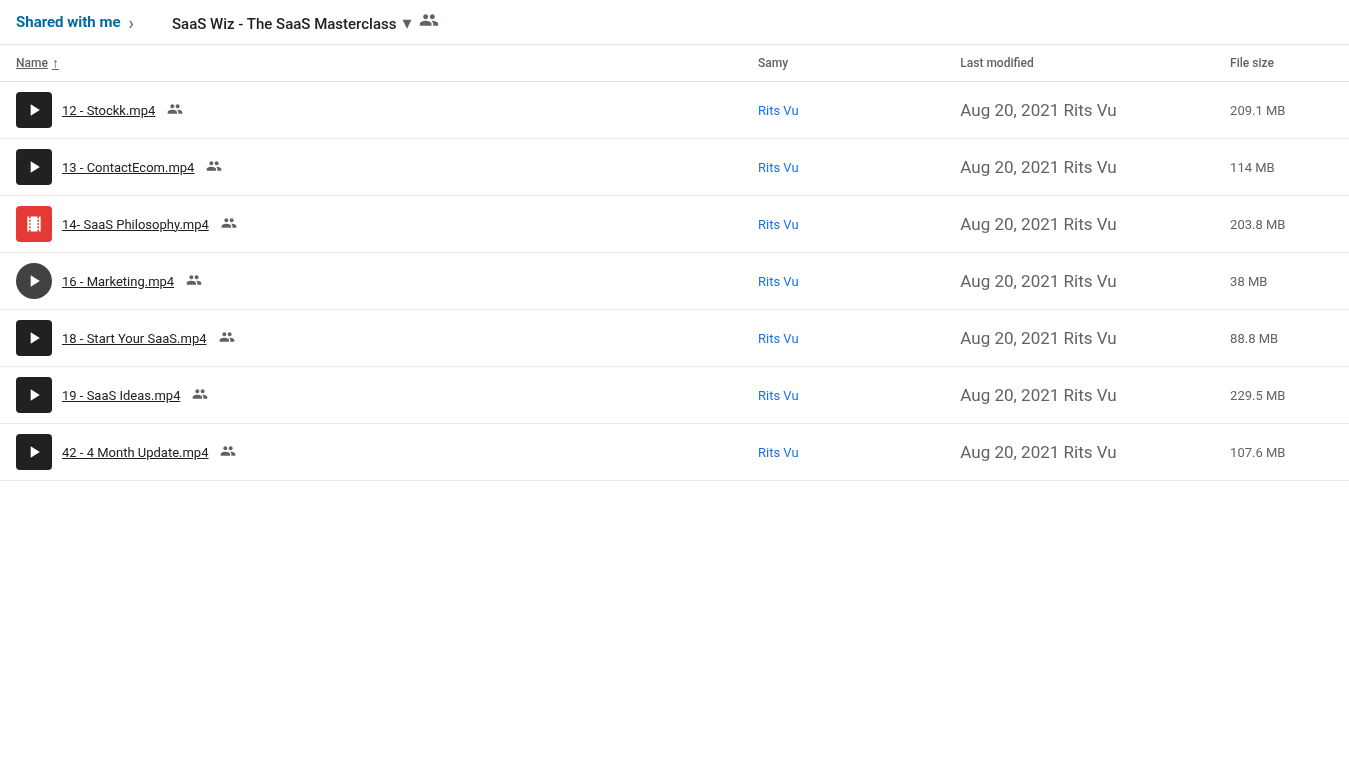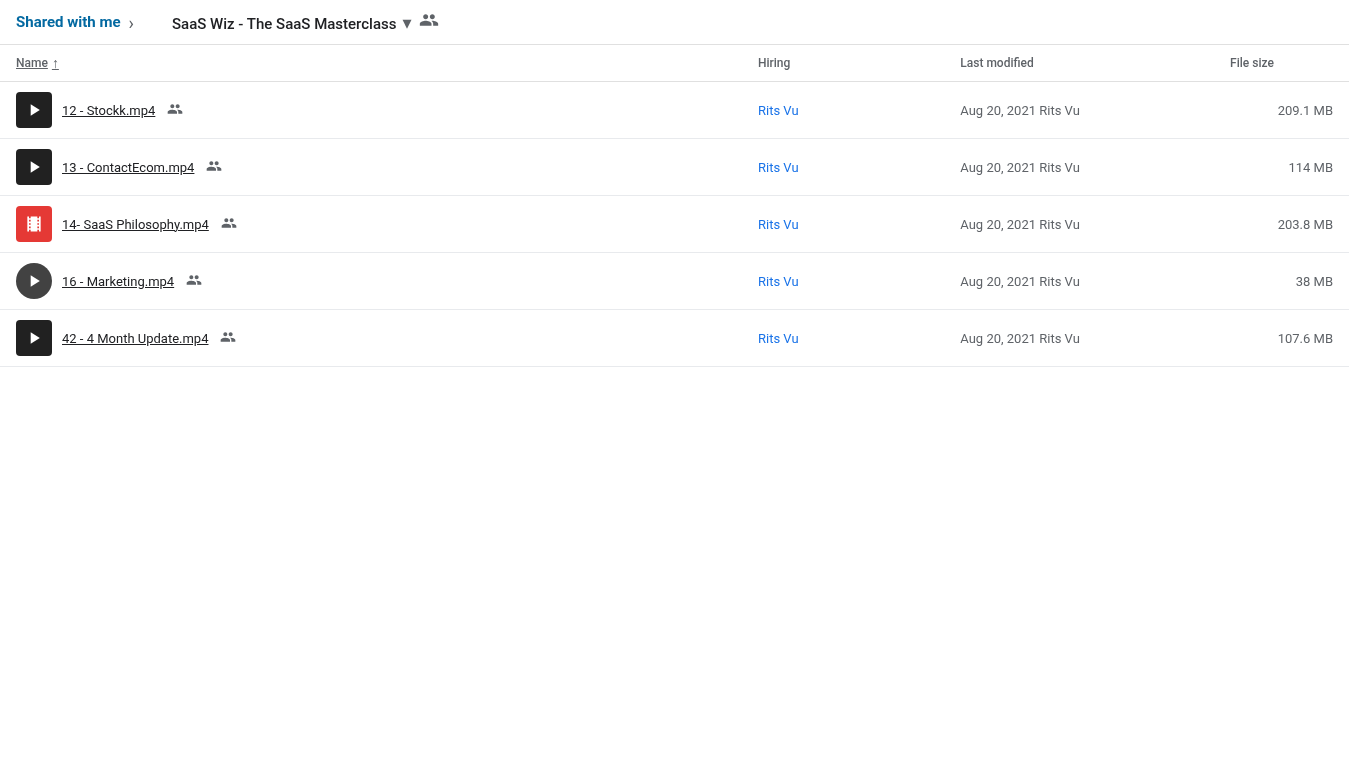--- a/index.html
+++ b/index.html
@@ -98,31 +98,30 @@
     .name-wrapper {
       display: flex;
       align-items: center;
       gap: 12px;
     }
     .owner-cell {
       color: #1a73e8;
       font-size: 13px;
     }
     .modified-cell {
-      font-size: 13px;
+      font-size: 17px;
       color: #5f6368;
       white-space: nowrap;
     }
     .modified-cell .modifier {
       color: #5f6368;
     }
     .size-cell {
       font-size: 13px;
       color: #5f6368;
-      text-align: right;
     }
 
     .sort-arrow {
       font-size: 14px;
       color: #5f6368;
     }
 
     
     .col-name { width: 55%; text-decoration: underline; }
     .col-owner { width: 15%; }
@@ -148,21 +147,21 @@
 
 <table class="file-table">
   <thead>
     <tr>
       <th class="col-name">
         <div style="display:flex;align-items:center;gap:4px;">
           <span>Name</span>
           <span class="sort-arrow">↑</span>
         </div>
       </th>
-      <th class="col-owner">Hiring</th>
+      <th class="col-owner">Samy</th>
       <th class="col-modified">Last modified</th>
       <th class="col-size">File size</th>
     </tr>
   </thead>
   <tbody id="file-rows">
       <tr>
     <td class="col-name">
       <div class="name-cell">
         <div class="file-icon" style="background:#212121;border-radius:4px;">
           <svg xmlns="http://www.w3.org/2000/svg" width="18" height="18" viewBox="0 0 24 24" fill="white">
@@ -243,20 +242,60 @@
   </tr>
       <tr>
     <td class="col-name">
       <div class="name-cell">
         <div class="file-icon" style="background:#212121;border-radius:4px;">
           <svg xmlns="http://www.w3.org/2000/svg" width="18" height="18" viewBox="0 0 24 24" fill="white">
                 <path d="M8 5v14l11-7z"></path>
               </svg>
         </div>
         <div class="name-wrapper">
+          <span class="file-name">18 - Start Your SaaS.mp4</span>
+          <span><svg xmlns="http://www.w3.org/2000/svg" width="16" height="16" viewBox="0 0 24 24" fill="#5f6368">
+  <path d="M16 11c1.66 0 2.99-1.34 2.99-3S17.66 5 16 5c-1.66 0-3 1.34-3 3s1.34 3 3 3zm-8 0c1.66 0 2.99-1.34 2.99-3S9.66 5 8 5C6.34 5 5 6.34 5 8s1.34 3 3 3zm0 2c-2.33 0-7 1.17-7 3.5V19h14v-2.5c0-2.33-4.67-3.5-7-3.5zm8 0c-.29 0-.62.02-.97.05 1.16.84 1.97 1.97 1.97 3.45V19h6v-2.5c0-2.33-4.67-3.5-7-3.5z"></path>
+</svg></span>
+        </div>
+      </div>
+    </td>
+    <td class="col-owner owner-cell">Rits Vu</td>
+    <td class="col-modified modified-cell">Aug 20, 2021 <span class="modifier">Rits Vu</span></td>
+    <td class="col-size size-cell">88.8 MB</td>
+  </tr>
+      <tr>
+    <td class="col-name">
+      <div class="name-cell">
+        <div class="file-icon" style="background:#212121;border-radius:4px;">
+          <svg xmlns="http://www.w3.org/2000/svg" width="18" height="18" viewBox="0 0 24 24" fill="white">
+                <path d="M8 5v14l11-7z"></path>
+              </svg>
+        </div>
+        <div class="name-wrapper">
+          <span class="file-name">19 - SaaS Ideas.mp4</span>
+          <span><svg xmlns="http://www.w3.org/2000/svg" width="16" height="16" viewBox="0 0 24 24" fill="#5f6368">
+  <path d="M16 11c1.66 0 2.99-1.34 2.99-3S17.66 5 16 5c-1.66 0-3 1.34-3 3s1.34 3 3 3zm-8 0c1.66 0 2.99-1.34 2.99-3S9.66 5 8 5C6.34 5 5 6.34 5 8s1.34 3 3 3zm0 2c-2.33 0-7 1.17-7 3.5V19h14v-2.5c0-2.33-4.67-3.5-7-3.5zm8 0c-.29 0-.62.02-.97.05 1.16.84 1.97 1.97 1.97 3.45V19h6v-2.5c0-2.33-4.67-3.5-7-3.5z"></path>
+</svg></span>
+        </div>
+      </div>
+    </td>
+    <td class="col-owner owner-cell">Rits Vu</td>
+    <td class="col-modified modified-cell">Aug 20, 2021 <span class="modifier">Rits Vu</span></td>
+    <td class="col-size size-cell">229.5 MB</td>
+  </tr>
+      <tr>
+    <td class="col-name">
+      <div class="name-cell">
+        <div class="file-icon" style="background:#212121;border-radius:4px;">
+          <svg xmlns="http://www.w3.org/2000/svg" width="18" height="18" viewBox="0 0 24 24" fill="white">
+                <path d="M8 5v14l11-7z"></path>
+              </svg>
+        </div>
+        <div class="name-wrapper">
           <span class="file-name">42 - 4 Month Update.mp4</span>
           <span><svg xmlns="http://www.w3.org/2000/svg" width="16" height="16" viewBox="0 0 24 24" fill="#5f6368">
   <path d="M16 11c1.66 0 2.99-1.34 2.99-3S17.66 5 16 5c-1.66 0-3 1.34-3 3s1.34 3 3 3zm-8 0c1.66 0 2.99-1.34 2.99-3S9.66 5 8 5C6.34 5 5 6.34 5 8s1.34 3 3 3zm0 2c-2.33 0-7 1.17-7 3.5V19h14v-2.5c0-2.33-4.67-3.5-7-3.5zm8 0c-.29 0-.62.02-.97.05 1.16.84 1.97 1.97 1.97 3.45V19h6v-2.5c0-2.33-4.67-3.5-7-3.5z"></path>
 </svg></span>
         </div>
       </div>
     </td>
     <td class="col-owner owner-cell">Rits Vu</td>
     <td class="col-modified modified-cell">Aug 20, 2021 <span class="modifier">Rits Vu</span></td>
     <td class="col-size size-cell">107.6 MB</td>

